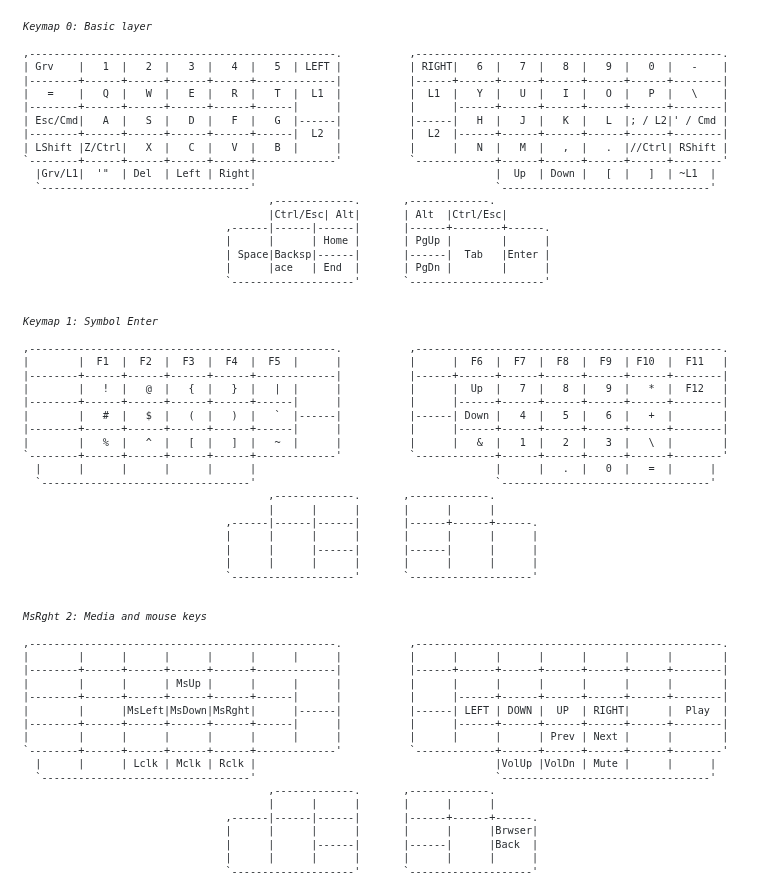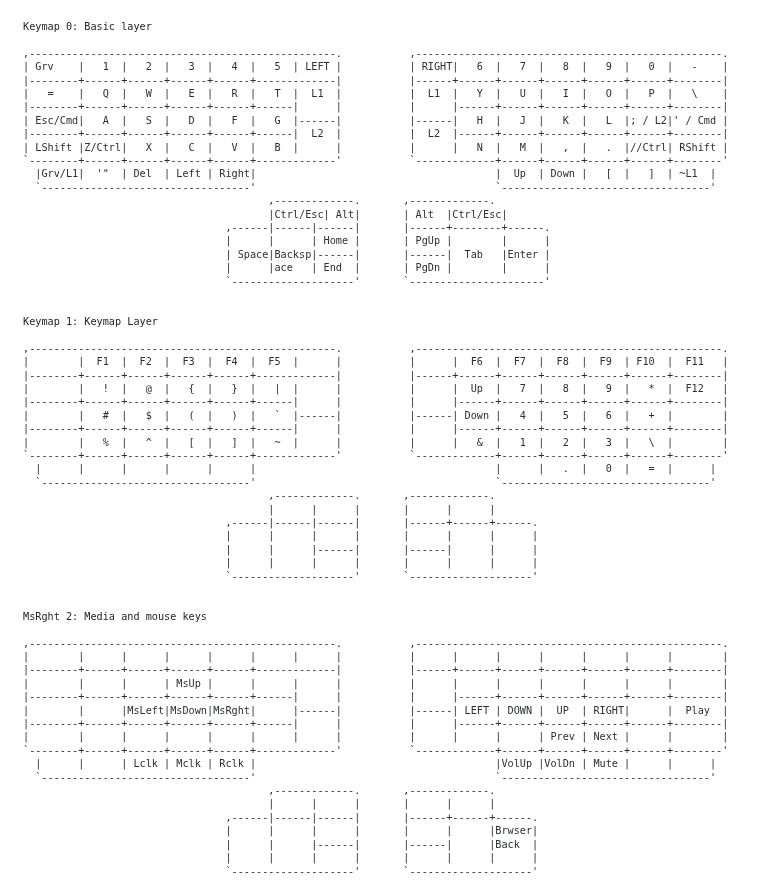--- a/index.html
+++ b/index.html
@@ -15,20 +15,21 @@
     color: #24292e;
   }
   .km-section { display: block; }
   .km-title {
     font-size: 10.2px;
     line-height: 13.4px;
     white-space: pre;
     font-weight: normal;
     color: #222426;
     margin: 0 0 13.4px 0;
+    font-style: italic;
   }
   .km-art {
     font-family: "DejaVu Sans Mono", "Liberation Mono", monospace;
     font-size: 10.2px;
     line-height: 13.4px;
     white-space: pre;
     color: #2b2f33;
     margin: 0 0 26.8px 0;
   }
 </style>
@@ -53,21 +54,21 @@
                                         ,-------------.       ,-------------.
                                         |Ctrl/Esc| Alt|       | Alt  |Ctrl/Esc|
                                  ,------|------|------|       |------+--------+------.
                                  |      |      | Home |       | PgUp |        |      |
                                  | Space|Backsp|------|       |------|  Tab   |Enter |
                                  |      |ace   | End  |       | PgDn |        |      |
                                  `--------------------'       `----------------------'</pre>
   </section>
 
   <section class="km-section">
-    <div class="km-title">Keymap 1: Keymap Layer</div>
+    <div class="km-title">Keymap 1: Symbol Enter</div>
     <pre class="km-art">,--------------------------------------------------.           ,--------------------------------------------------.
 |        |  F1  |  F2  |  F3  |  F4  |  F5  |      |           |      |  F6  |  F7  |  F8  |  F9  | F10  |  F11   |
 |--------+------+------+------+------+-------------|           |------+------+------+------+------+------+--------|
 |        |   !  |   @  |   {  |   }  |   |  |      |           |      |  Up  |   7  |   8  |   9  |   *  |  F12   |
 |--------+------+------+------+------+------|      |           |      |------+------+------+------+------+--------|
 |        |   #  |   $  |   (  |   )  |   `  |------|           |------| Down |   4  |   5  |   6  |   +  |        |
 |--------+------+------+------+------+------|      |           |      |------+------+------+------+------+--------|
 |        |   %  |   ^  |   [  |   ]  |   ~  |      |           |      |   &amp;  |   1  |   2  |   3  |   \  |        |
 `--------+------+------+------+------+-------------'           `-------------+------+------+------+------+--------'
   |      |      |      |      |      |                                       |      |   .  |   0  |   =  |      |

